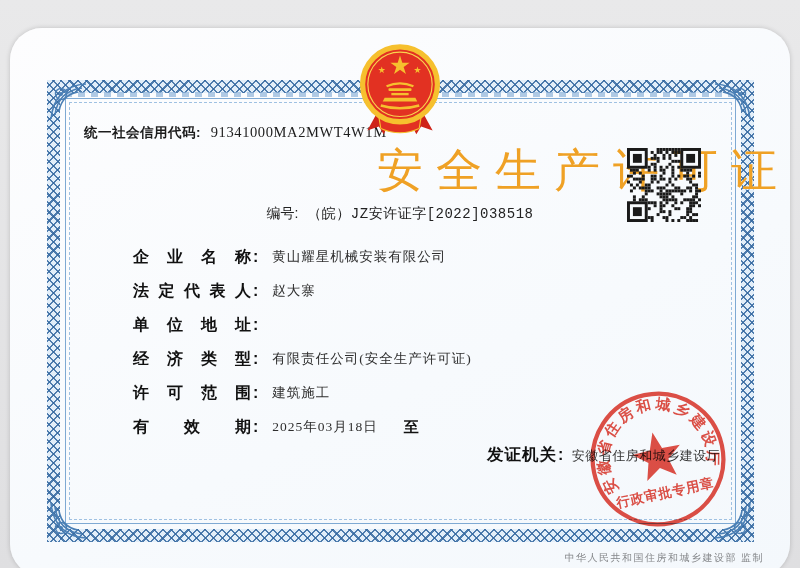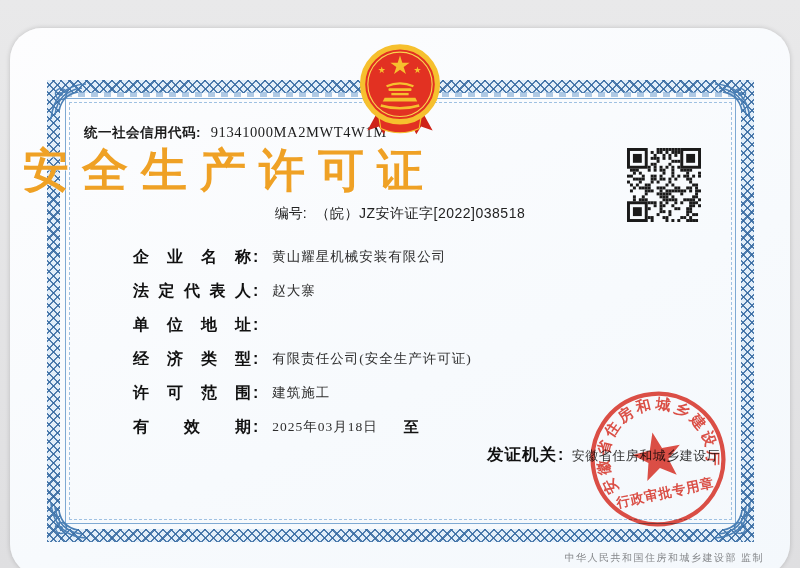--- a/index.html
+++ b/index.html
@@ -45,27 +45,27 @@
   .corner.tr{right:1px;top:1px;transform:scaleX(-1);}
   .corner.bl{left:1px;bottom:1px;transform:scaleY(-1);}
   .corner.br{right:1px;bottom:1px;transform:scale(-1,-1);}
   
   .emblem{position:absolute;left:342px;top:16px;width:96px;height:92px;z-index:5;}
   
   .credit{position:absolute;left:74px;top:96px;font-size:13.5px;color:#1c1c1c;white-space:nowrap;}
   .credit .lab{font-weight:bold;letter-spacing:.5px;}
   .credit .val{font-family:"Liberation Serif",serif;font-weight:normal;font-size:14.5px;letter-spacing:.6px;margin-left:6px;}
   .title{
-    position:absolute;left:0;right:0;top:112px;text-align:left;
-    font-size:46px;font-weight:bold;color:#efa125;letter-spacing:13px;text-indent:13px;
+    position:absolute;left:0;right:0;top:112px;text-align:right;
+    font-size:46px;font-weight:normal;color:#efa125;letter-spacing:13px;text-indent:13px;
     text-shadow:0 1px 0 rgba(255,255,255,.6);white-space:nowrap;
   }
   .serial{position:absolute;left:0;right:0;top:177px;text-align:center;font-size:14px;color:#222;white-space:nowrap;}
   .serial .lab{font-weight:normal;}
-  .serial .val{font-family:Liberation Sans, sans-serif;margin-left:5px;letter-spacing:.5px;margin-top:8px;}
+  .serial .val{font-family:Liberation Mono, monospace;margin-left:5px;letter-spacing:.5px;margin-top:8px;}
   .qr{position:absolute;left:617px;top:120px;width:74px;height:74px;}
   
   .fields{position:absolute;left:123px;top:212px;width:560px;}
   .frow{height:34px;display:flex;align-items:center;white-space:nowrap;}
   .flabel{width:118px;font-weight:bold;font-size:16px;color:#111;display:flex;justify-content:space-between;}
   .fcolon{font-weight:bold;font-size:16px;color:#111;margin:0 14px 0 2px;}
   .fvalue{font-family:"Liberation Serif",serif;font-size:13.5px;color:#2e2e2e;letter-spacing:1px;}
   .towd{font-weight:bold;font-size:15px;color:#111;margin:0 26px;}
   
   .issuer{position:absolute;left:477px;top:416px;white-space:nowrap;}

